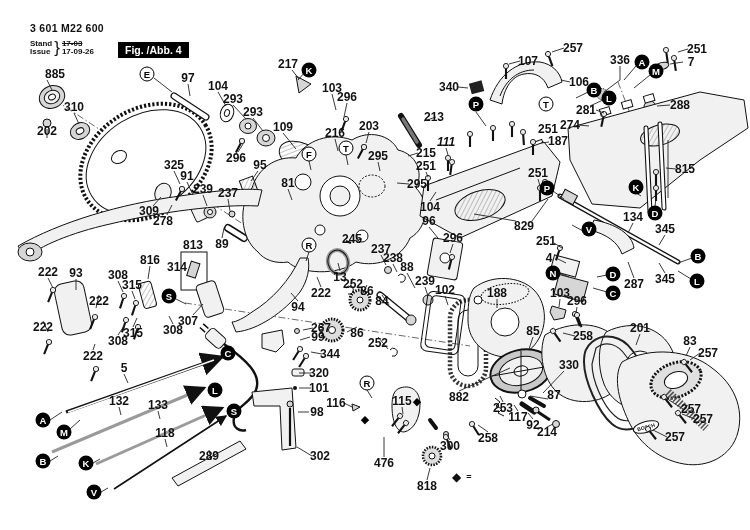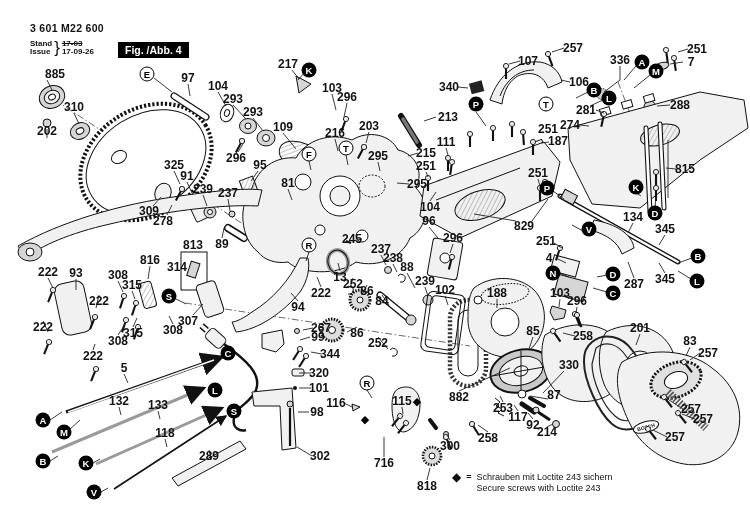--- a/index.html
+++ b/index.html
@@ -497,23 +497,23 @@
       <div class="part-label" style="left: 43px; top: 327px;">222</div>
       <div class="part-label" style="left: 93px; top: 356px;">222</div>
       <div class="part-label" style="left: 288px; top: 64px;">217</div>
       <div class="part-label" style="left: 332px; top: 88px;">103</div>
       <div class="part-label" style="left: 347px; top: 97px;">296</div>
       <div class="part-label" style="left: 283px; top: 127px;">109</div>
       <div class="part-label" style="left: 335px; top: 133px;">216</div>
       <div class="part-label" style="left: 369px; top: 126px;">203</div>
       <div class="part-label" style="left: 378px; top: 156px;">295</div>
       <div class="part-label" style="left: 426px; top: 153px;">215</div>
-      <div class="part-label" style="left: 448px; top: 117px;">213</div>
+      <div class="part-label" style="left: 434px; top: 117px;">213</div>
       <div class="part-label" style="left: 417px; top: 184px;">295</div>
-      <div class="part-label" style="left: 446px; top: 142px;">111</div>
+      <div class="part-label" style="left: 446px; top: 142px; font-style: italic;">111</div>
       <div class="part-label" style="left: 449px; top: 87px;">340</div>
       <div class="part-label" style="left: 260px; top: 165px;">95</div>
       <div class="part-label" style="left: 288px; top: 183px;">81</div>
       <div class="part-label" style="left: 528px; top: 61px;">107</div>
       <div class="part-label" style="left: 573px; top: 48px;">257</div>
       <div class="part-label" style="left: 579px; top: 82px;">106</div>
       <div class="part-label" style="left: 620px; top: 60px;">336</div>
       <div class="part-label" style="left: 586px; top: 110px;">281</div>
       <div class="part-label" style="left: 570px; top: 125px;">274</div>
       <div class="part-label" style="left: 680px; top: 105px;">288</div>
@@ -558,21 +558,21 @@
       <div class="part-label" style="left: 459px; top: 397px;">882</div>
       <div class="part-label" style="left: 569px; top: 365px;">330</div>
       <div class="part-label" style="left: 554px; top: 395px;">87</div>
       <div class="part-label" style="left: 503px; top: 408px;">253</div>
       <div class="part-label" style="left: 518px; top: 417px;">117</div>
       <div class="part-label" style="left: 533px; top: 425px;">92</div>
       <div class="part-label" style="left: 547px; top: 432px;">214</div>
       <div class="part-label" style="left: 488px; top: 438px;">258</div>
       <div class="part-label" style="left: 450px; top: 446px;">300</div>
       <div class="part-label" style="left: 427px; top: 486px;">818</div>
-      <div class="part-label" style="left: 384px; top: 463px;">716</div>
+      <div class="part-label" style="left: 384px; top: 463px;">476</div>
       <div class="part-label" style="left: 402px; top: 401px;">115</div>
       <div class="part-label" style="left: 336px; top: 403px;">116</div>
       <div class="part-label" style="left: 319px; top: 373px;">320</div>
       <div class="part-label" style="left: 319px; top: 388px;">101</div>
       <div class="part-label" style="left: 317px; top: 412px;">98</div>
       <div class="part-label" style="left: 320px; top: 456px;">302</div>
       <div class="part-label" style="left: 330px; top: 354px;">344</div>
       <div class="part-label" style="left: 640px; top: 328px;">201</div>
       <div class="part-label" style="left: 690px; top: 341px;">83</div>
       <div class="part-label" style="left: 708px; top: 353px;">257</div>
@@ -614,20 +614,16 @@
       <div class="badge filled" style="left: 228px; top: 353px;">C</div>
       <div class="badge filled" style="left: 215px; top: 390px;">L</div>
       <div class="badge filled" style="left: 234px; top: 411px;">S</div>
       <div class="diamond" style="left: 417px; top: 401px;">◆</div>
       <div class="diamond" style="left: 365px; top: 419px;">◆</div>
     </div>
 
 <div id="legend">
   <span class="dm">◆</span>
   <span class="eq">=</span>
-  <span>
-    <span>Schrauben mit Loctite 243 sichern</span><br>
-    <span>Secure screws with Loctite 243</span>
-  </span>
 </div>
 
 
 </div>
 
 </body></html>

